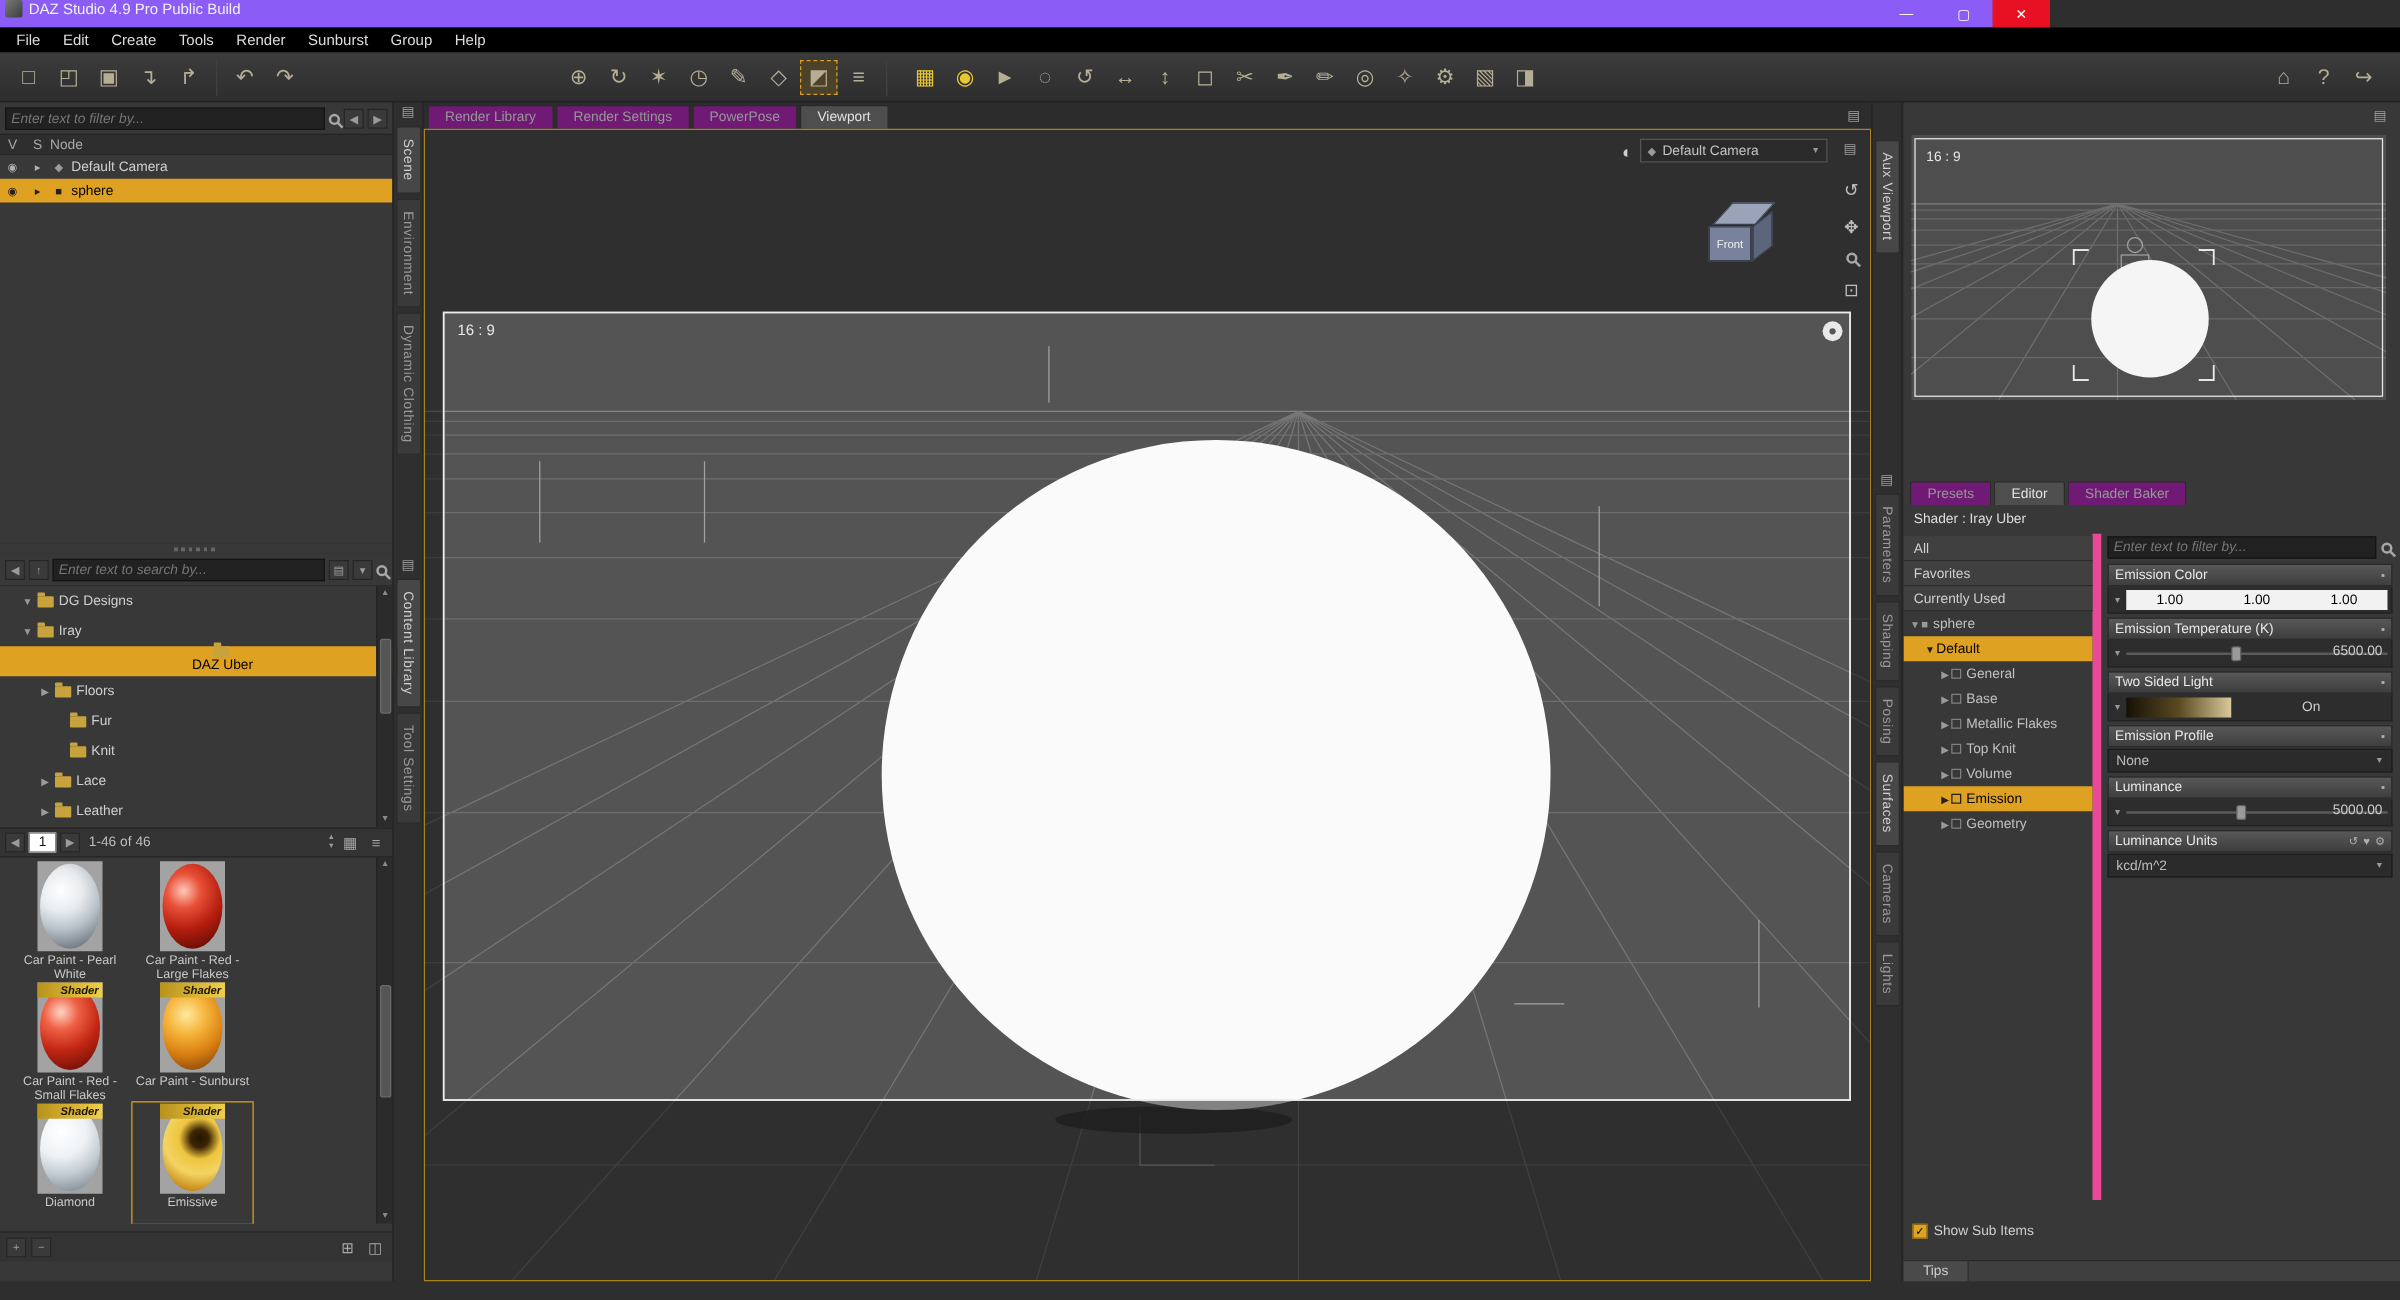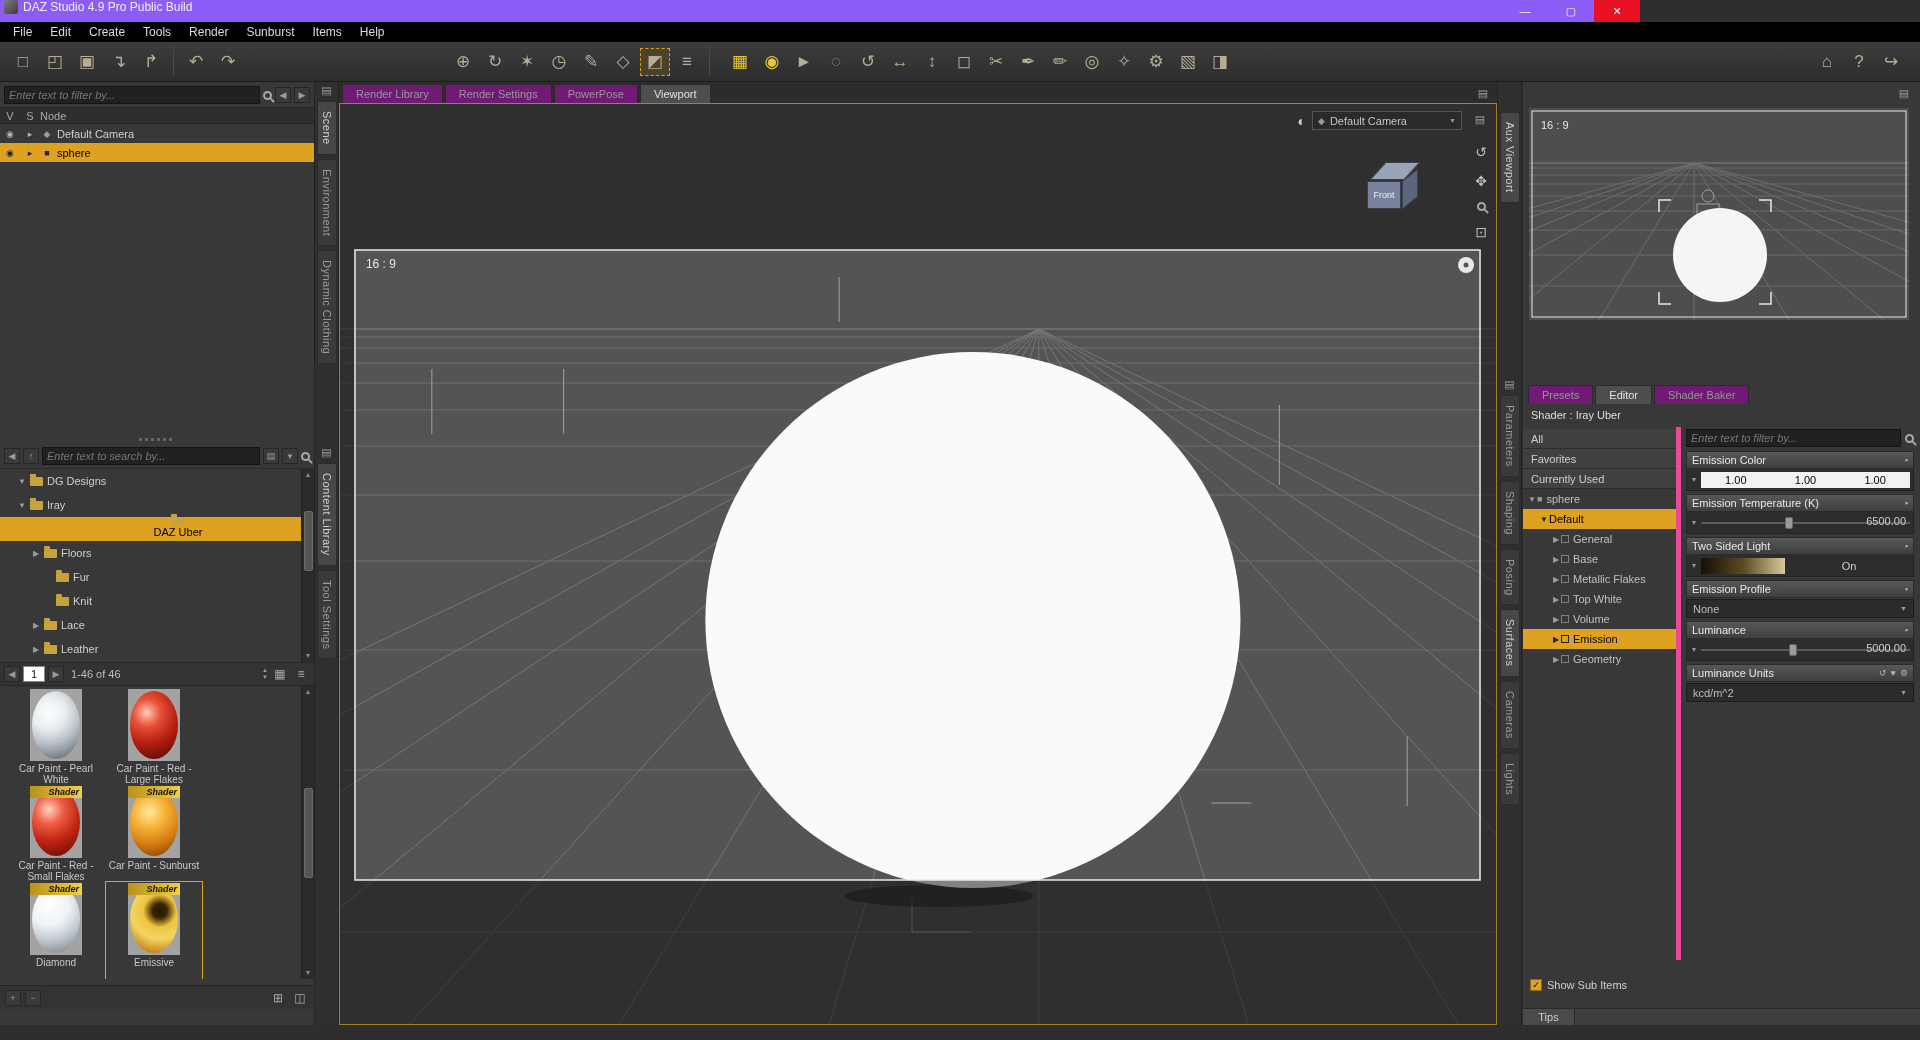--- a/index.html
+++ b/index.html
@@ -144,21 +144,21 @@
     background:#5d657c; transform:skewY(-38deg); border:1px solid #3a3f4c; }
   
   .right-panel { position:absolute; left:1523px; top:82px; width:397px; height:943px; background:#383838; }
   .aux-header { position:relative; height:24px; }
   .aux-header .pane-opt { position:absolute; right:8px; top:5px; }
   .aux-box { position:absolute; left:6px; top:26px; width:380px; height:212px; background:#2f2f2f; }
   .aux-box svg { display:block; width:100%; height:100%; }
   .sp-tabs { position:absolute; left:2px; right:2px; top:301px; }
   .shader-label { position:absolute; left:8px; top:327px; font-size:11px; color:#dedede; }
   .sp-cols { position:absolute; left:0; right:0; top:345px; bottom:65px; display:flex; }
-  .sp-nav { width:158px; border-right:5px solid #ec4899; padding-top:2px; }
+  .sp-nav { width:158px; border-right:7px solid #ec4899; padding-top:2px; }
   .sp-filter-row { height:20px; display:flex; align-items:center; background:#404040;
     border-bottom:1px solid #2c2c2c; font-size:11px; color:#cfcfcf; padding-left:8px; }
   .sp-row { height:20px; display:flex; align-items:center; font-size:11px; color:#c0c0c0; }
   .sp-row .arrow { width:10px; font-size:8px; color:#9a9a9a; flex:none; text-align:center; }
   .sp-row.selected { background:#dfa122; color:#000; }
   .sp-row.selected .arrow { color:#222; }
   .cube-ic { display:none; }
   .cube-ic.show { display:inline-block; font-size:9px; color:#9a9a9a; margin-right:4px; }
   .mini-box { display:none; }
   .mini-box.show { display:inline-block; width:8px; height:8px; border:1px solid #808080; margin-right:4px; flex:none; }
@@ -217,21 +217,21 @@
       <div class="menu-item">Edit</div>
 
       <div class="menu-item">Create</div>
 
       <div class="menu-item">Tools</div>
 
       <div class="menu-item">Render</div>
 
       <div class="menu-item">Sunburst</div>
 
-      <div class="menu-item">Items</div>
+      <div class="menu-item">Group</div>
 
       <div class="menu-item">Help</div>
 
   </div>
 
   <div class="toolbar">
     <div class="tb-group tb-file">
 
         <span class="tbi">□</span>
 
@@ -657,21 +657,21 @@
             <span class="arrow">▶</span>
 
             <span class="mini-box show"></span>
             <span>Metallic Flakes</span>
           </div>
 
           <div class="sp-row" style="padding-left: 28px;">
             <span class="arrow">▶</span>
 
             <span class="mini-box show"></span>
-            <span>Top White</span>
+            <span>Top Knit</span>
           </div>
 
           <div class="sp-row" style="padding-left: 28px;">
             <span class="arrow">▶</span>
 
             <span class="mini-box show"></span>
             <span>Volume</span>
           </div>
 
           <div class="sp-row selected" style="padding-left: 28px;">

